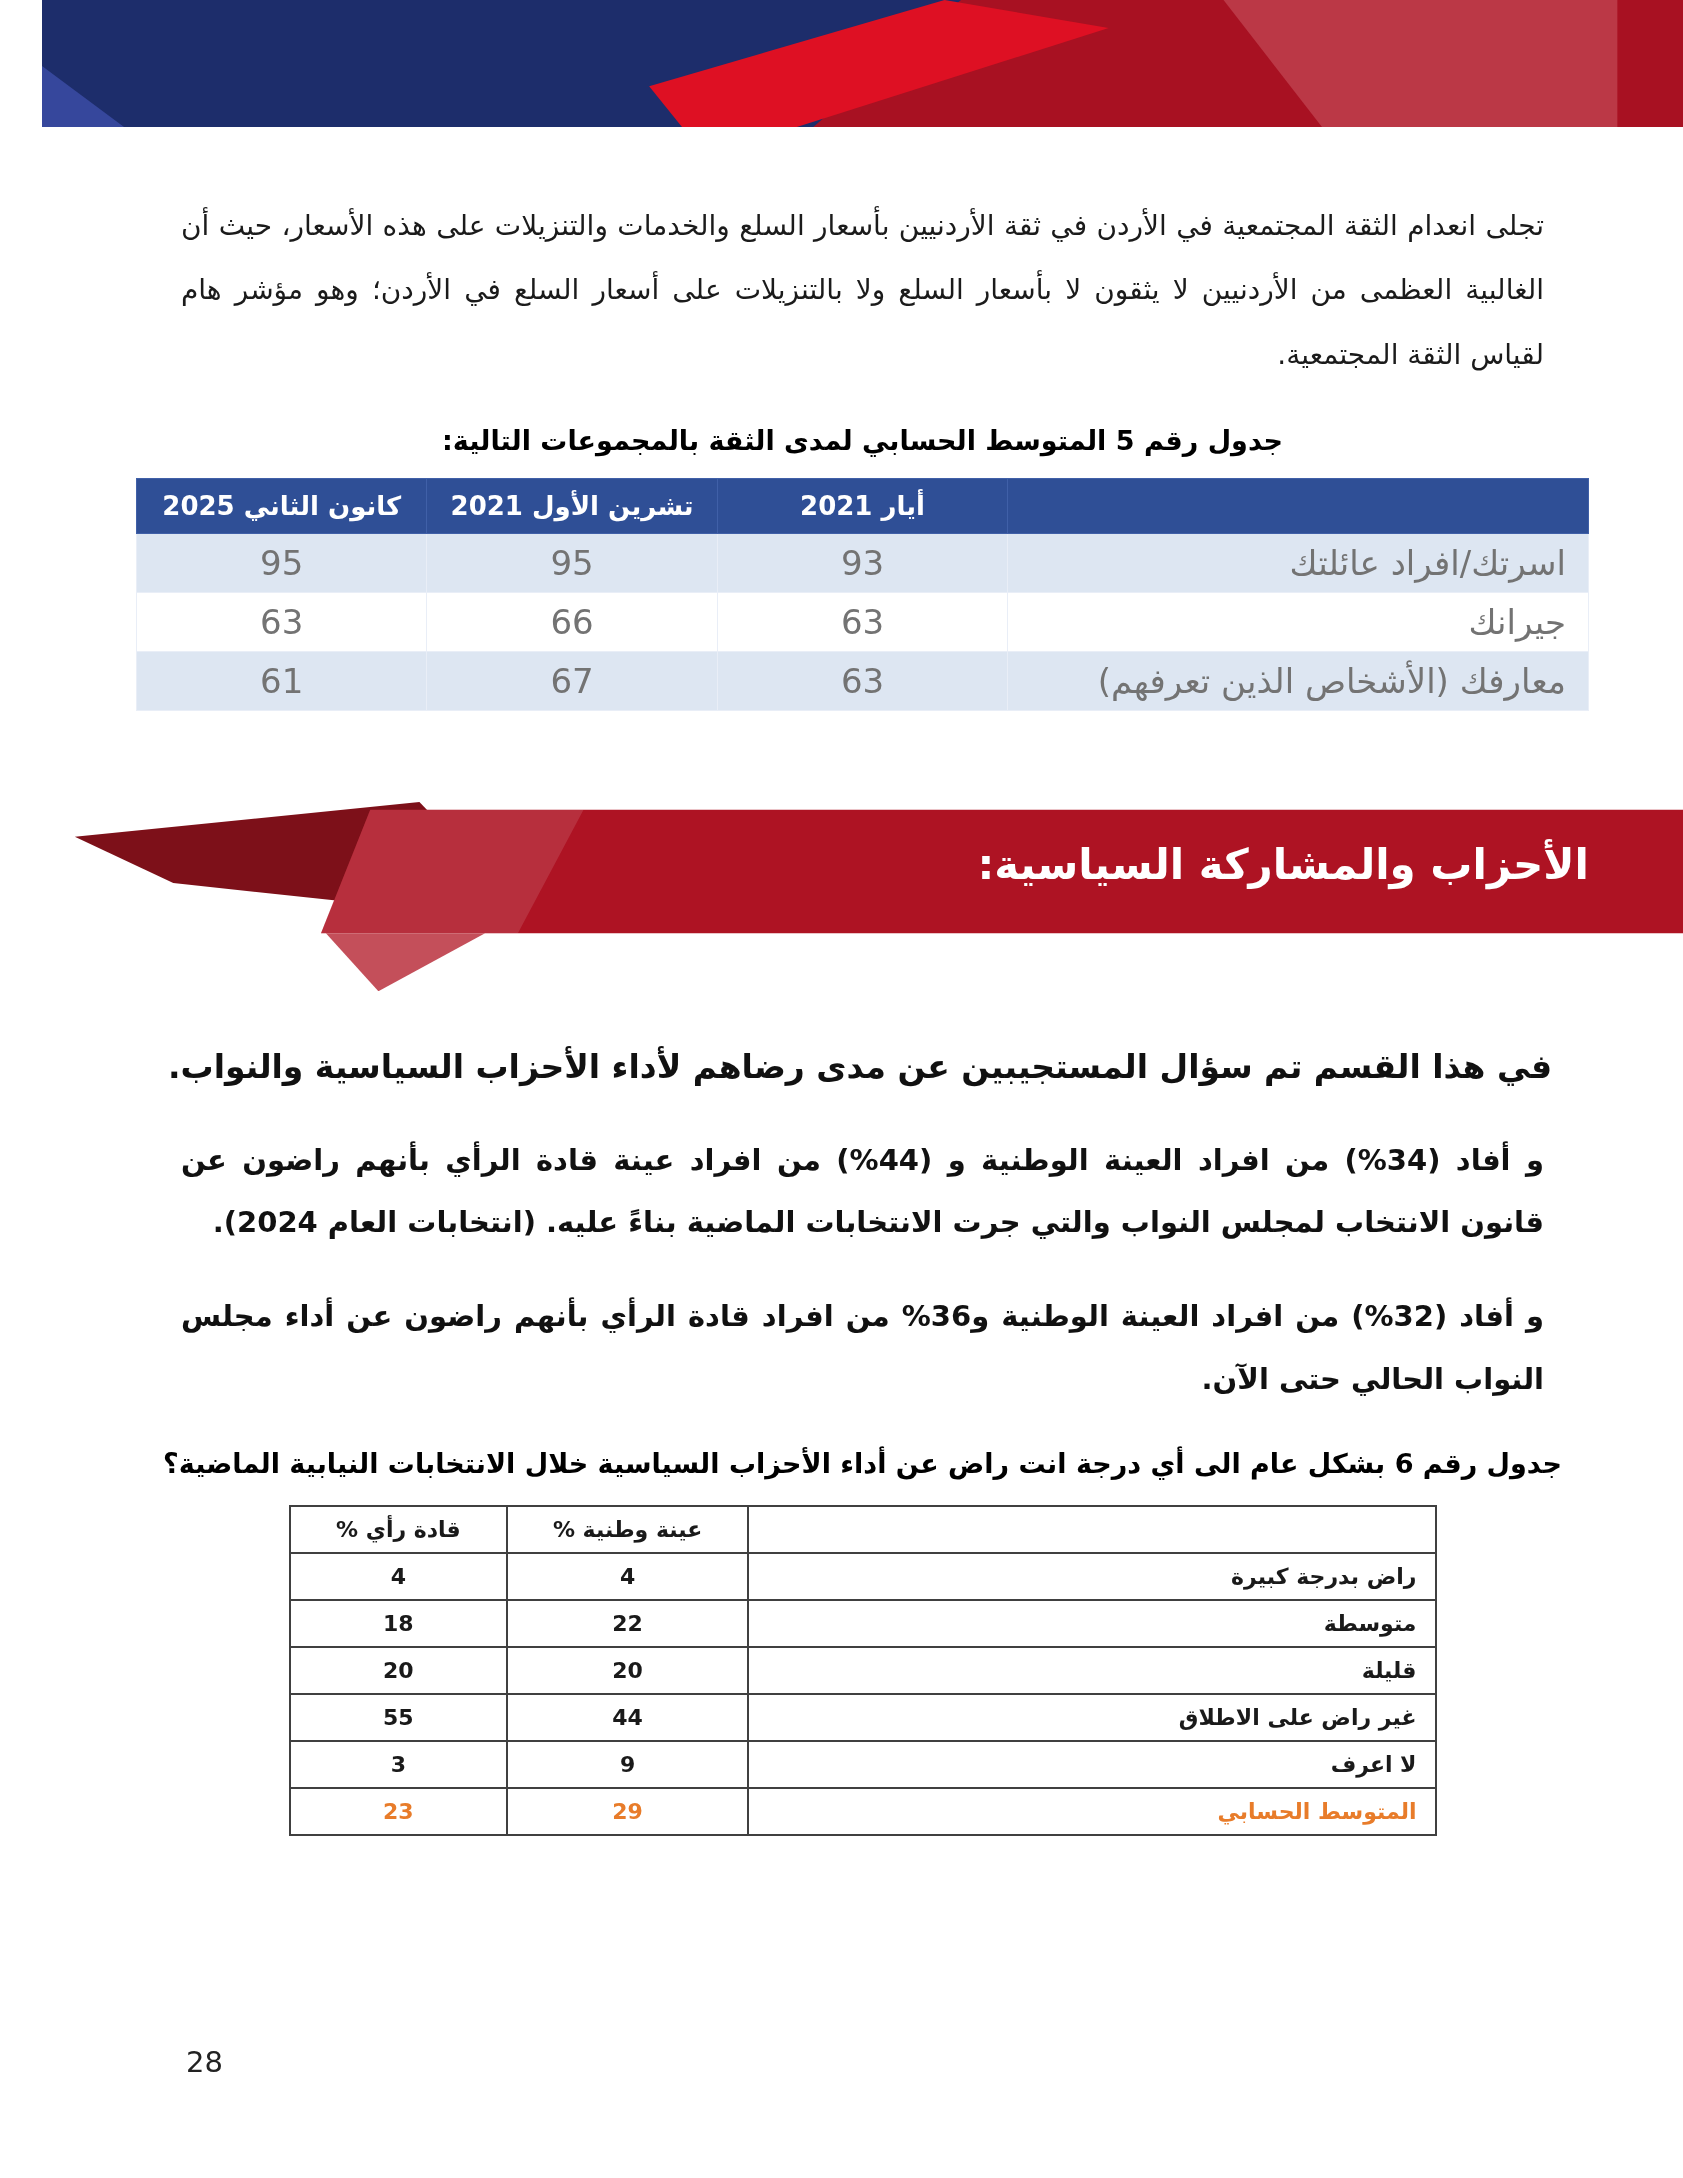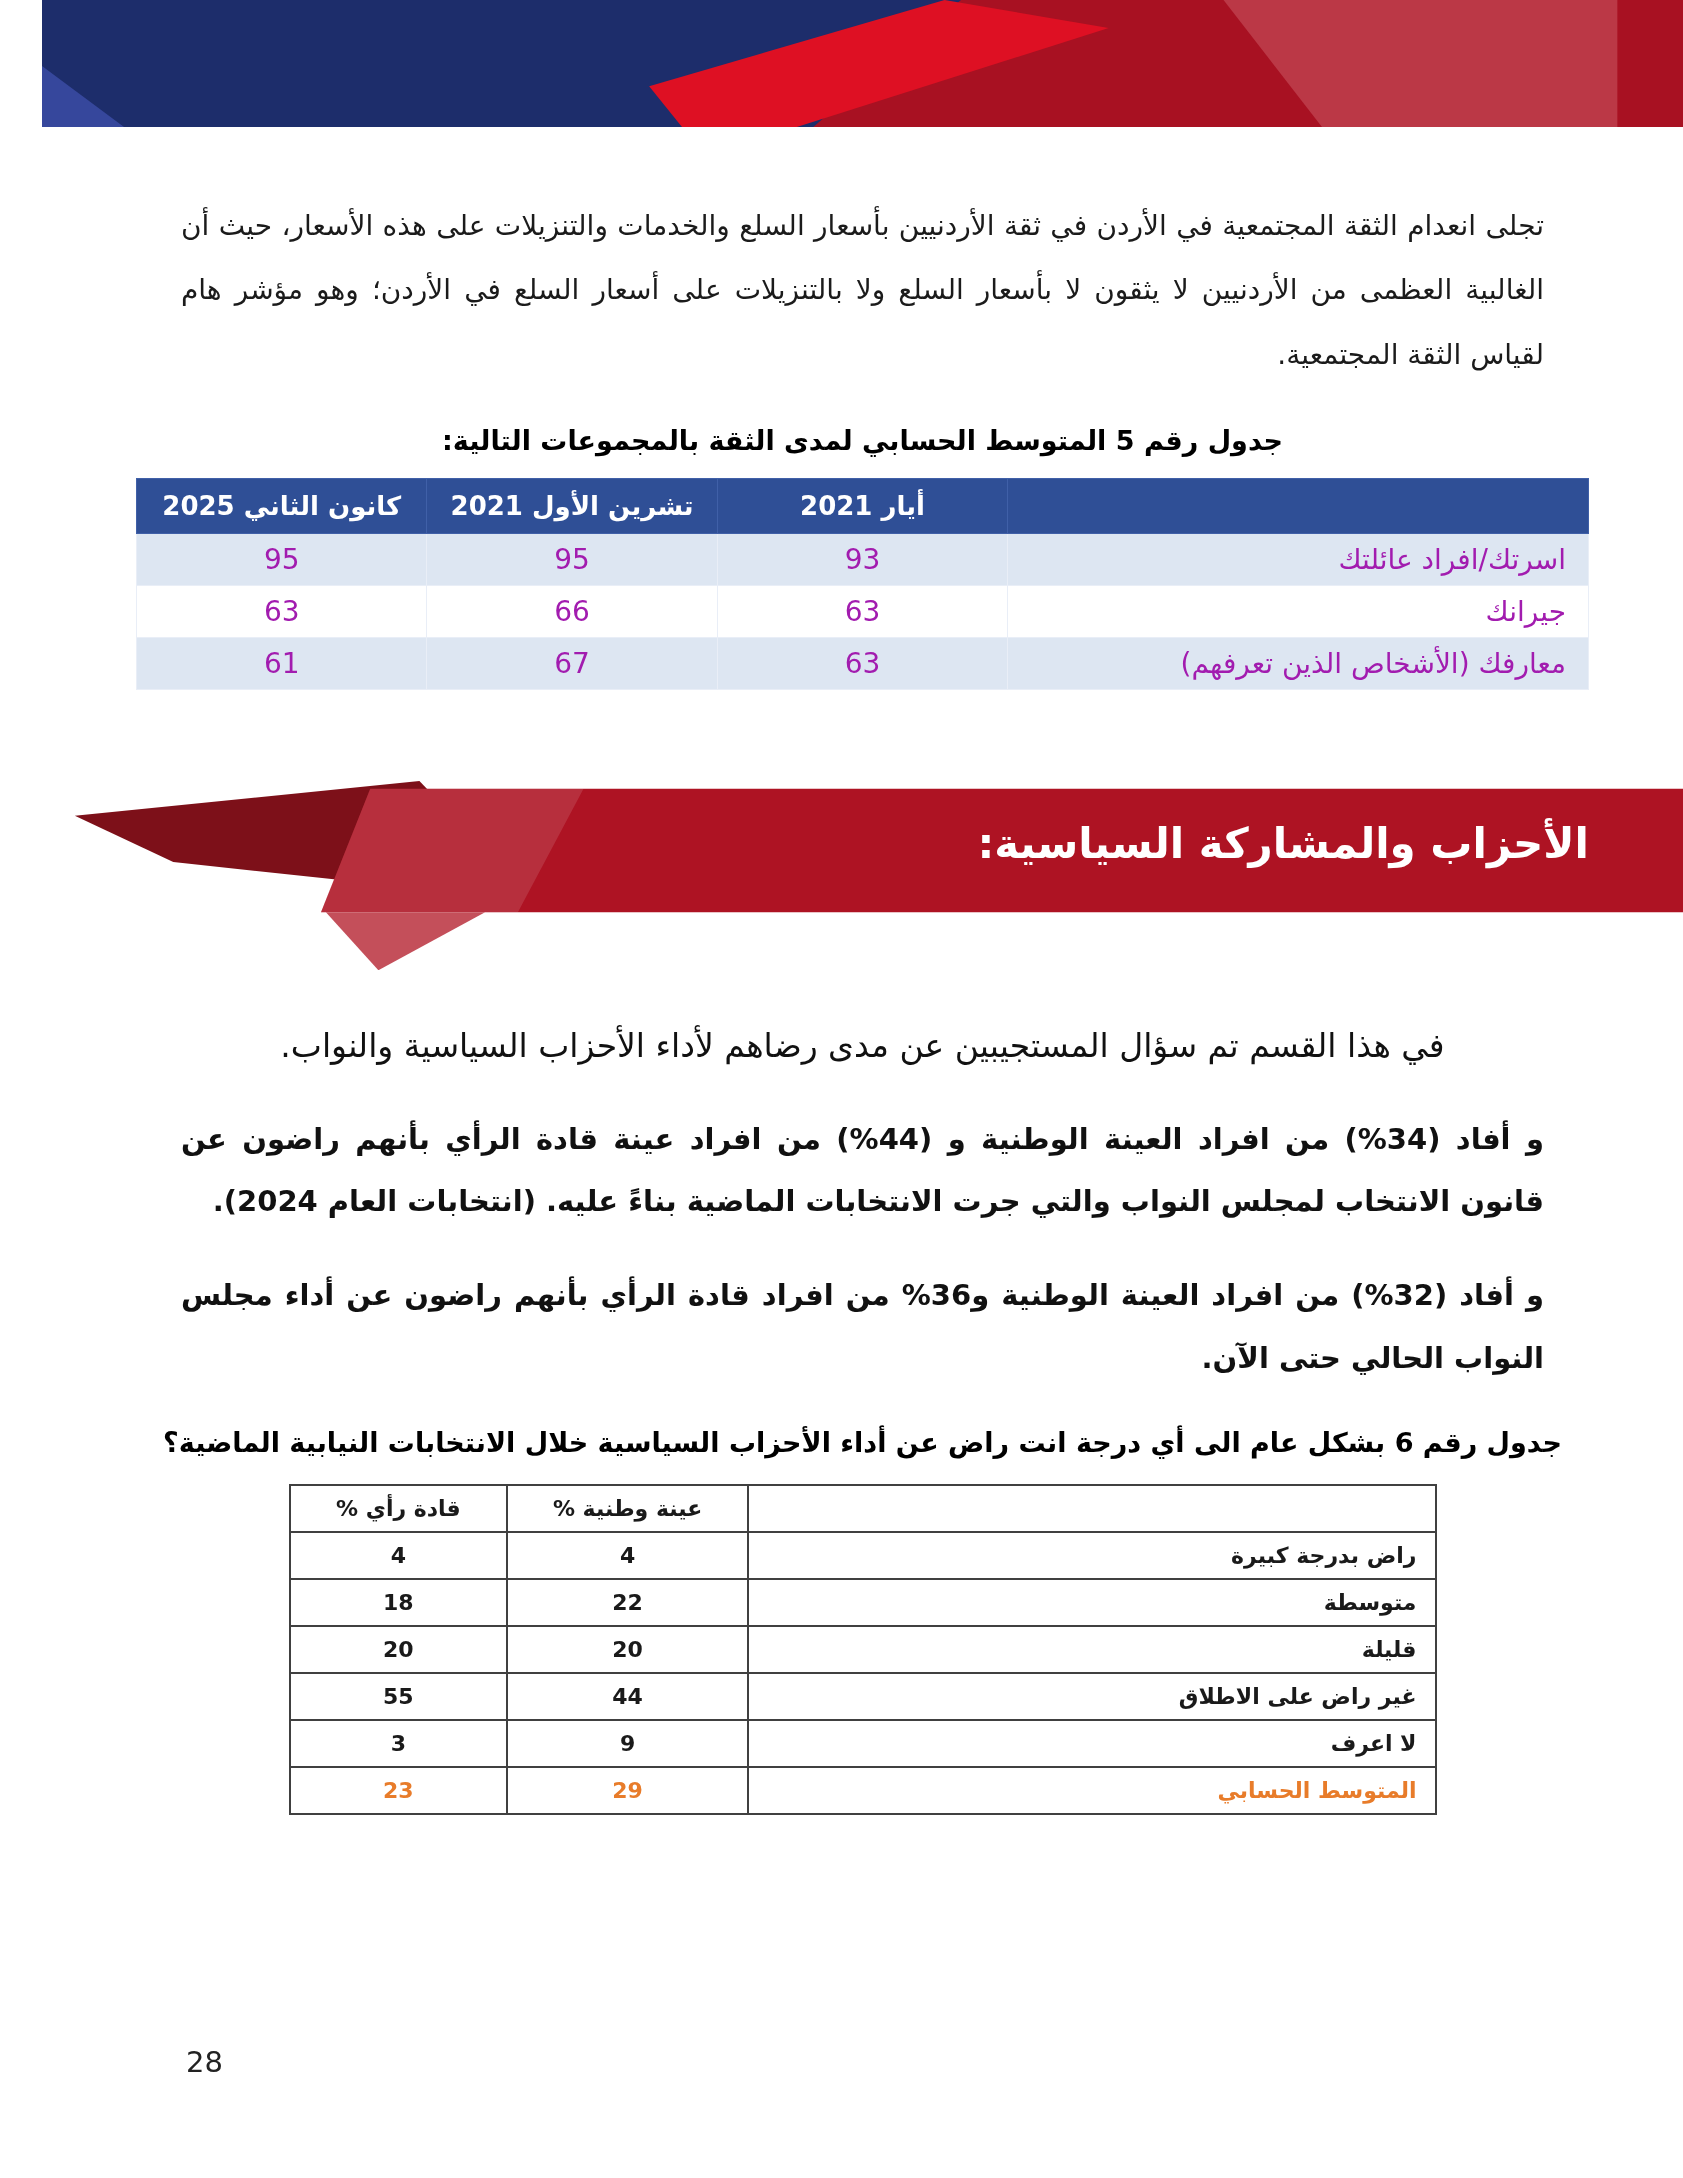--- a/index.html
+++ b/index.html
@@ -37,43 +37,43 @@
 
   
   .t5 { width: 100%; }
   .t5 th {
     background: #2f4f96; color: #fff;
     font-size: 26px; font-weight: bold;
     padding: 12px 8px; border: 1px solid #4060a8; text-align: center;
   }
   .t5 th.cat { text-align: right; padding-right: 22px; }
   .t5 td {
-    font-size: 28px; color: #a21caf;
+    font-size: 34px; color: #737373;
     padding: 9px 10px; border: 1px solid #e9eef7;
   }
   .t5 td.cat { text-align: right; padding-right: 22px; }
   .t5 td.num { text-align: center; }
   .t5 tbody tr:nth-child(odd)  { background: #dde6f2; }
   .t5 tbody tr:nth-child(even) { background: #ffffff; }
 
   
   .section-banner { position: relative; height: 193px; margin-top: 87px; }
   .sb-dark  { background: #7d1019; clip-path: polygon(2% 20%, 23% 2%, 30% 64%, 8% 44%); }
   .sb-main  { background: #ae1323; clip-path: polygon(20% 6%, 100% 6%, 100% 70%, 17% 70%); }
   .sb-light { background: #ffffff; opacity: .12; clip-path: polygon(20% 6%, 33% 6%, 29% 70%, 17% 70%); }
   .sb-tail  { background: #c44f5a; clip-path: polygon(17.3% 70%, 27% 70%, 20.5% 100%); }
   .sb-title {
     position: absolute; right: 94px; top: 42px;
     color: #ffffff; font-size: 42px; font-weight: bold;
   }
 
   .heading {
-    margin: 46px 66px 0;
-    font-size: 33px; font-weight: normal; color: #111;
-    text-align: center; line-height: 1.8;
+    margin: 46px 32px 0;
+    font-size: 33px; font-weight: bold; color: #111;
+    text-align: left; line-height: 1.8;
   }
   .bold-para {
     margin: 32px 45px 0;
     font-size: 29px; font-weight: bold; color: #111;
     line-height: 2.15; text-align: justify;
   }
 
   
   .t6 { width: 1148px; margin: 26px auto 0; }
   .t6 th, .t6 td {

